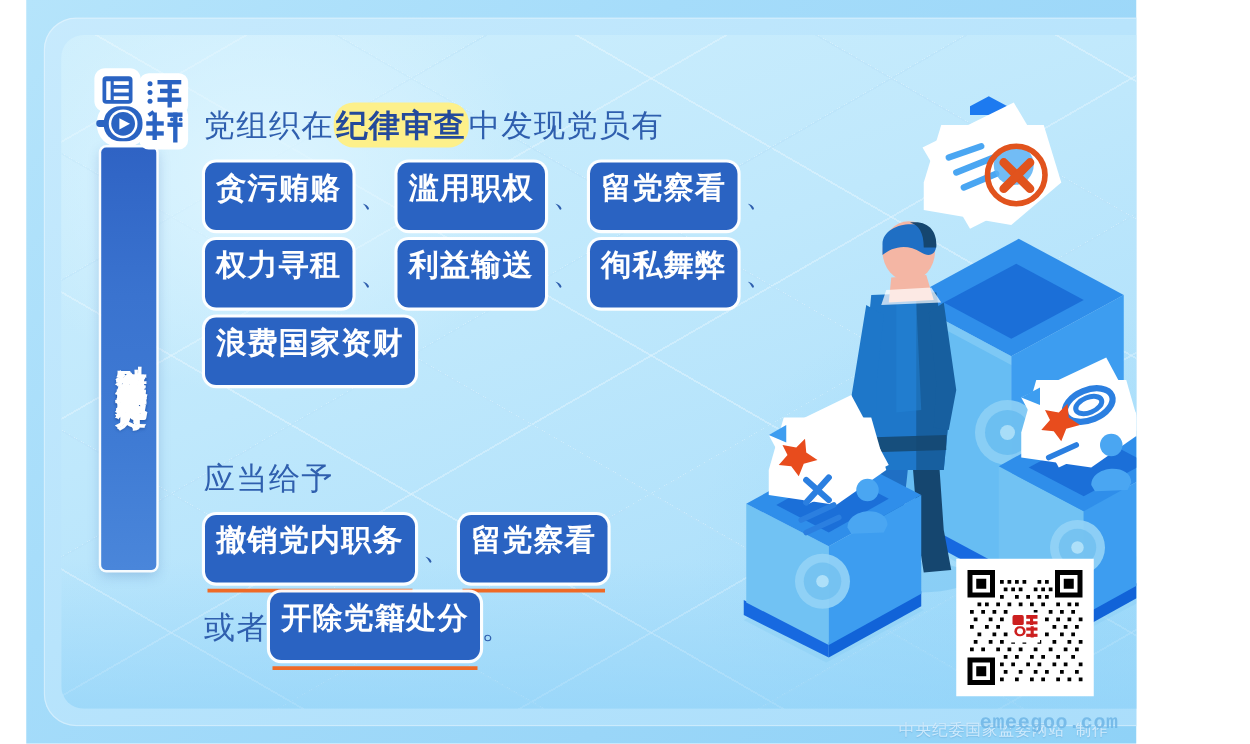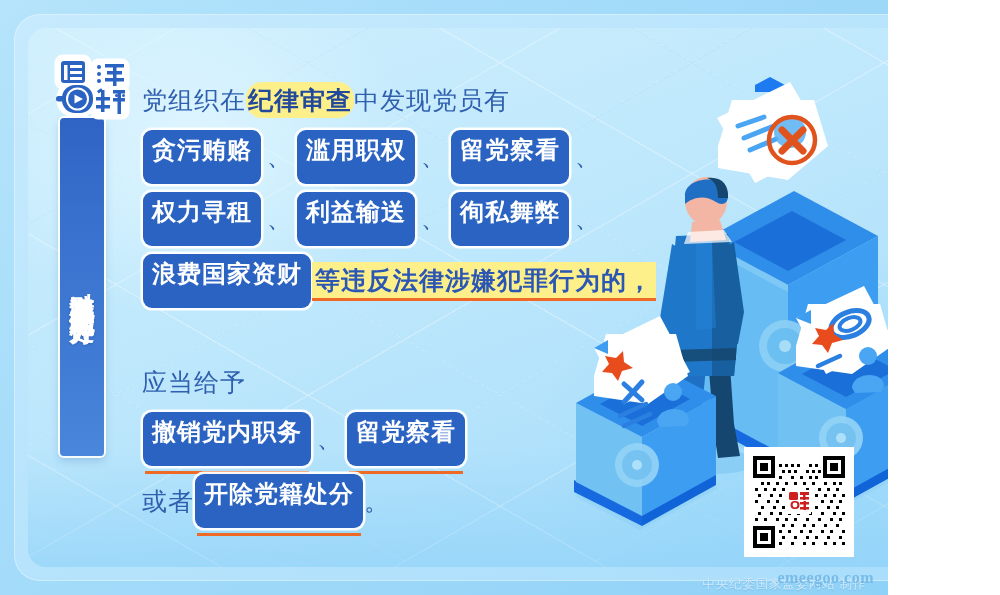--- a/index.html
+++ b/index.html
@@ -5,22 +5,23 @@
   html, body {
     margin: 0;
     padding: 0;
     background: #ffffff;
   }
   #stage {
     position: relative;
     width: 888px;
     height: 595px;
     overflow: hidden;
-    font-family: Liberation Serif, serif;
+    font-family: Liberation Mono, monospace;
     background: linear-gradient(135deg, #b5e4fb 0%, #a5dcfa 35%, #9ad6f8 70%, #8fd2f7 100%);
+    margin-left: 21px;
   }
 
   
   .frame-outer {
     position: absolute;
     left: 14px; top: 14px;
     width: 972px; height: 567px;
     border-radius: 26px;
     background: linear-gradient(150deg, #c7eafd 0%, #b8e4fc 45%, #a9ddfb 100%);
     box-shadow: 0 0 0 1px rgba(255,255,255,0.35) inset;
@@ -454,21 +455,20 @@
       <span class="pill">权力寻租</span>
       <span class="sep">、</span>
       <span class="pill">利益输送</span>
       <span class="sep">、</span>
       <span class="pill">徇私舞弊</span>
       <span class="sep">、</span>
     </div>
 
     <div class="line">
       <span class="pill">浪费国家资财</span>
-      <span class="hl-u">等违反法律涉嫌犯罪行为的，</span>
     </div>
 
     <div class="gap-block"></div>
 
     <div class="line">
       <span class="plain">应当给予</span>
     </div>
 
     <div class="line">
       <span class="pill pill-u">撤销党内职务</span>

